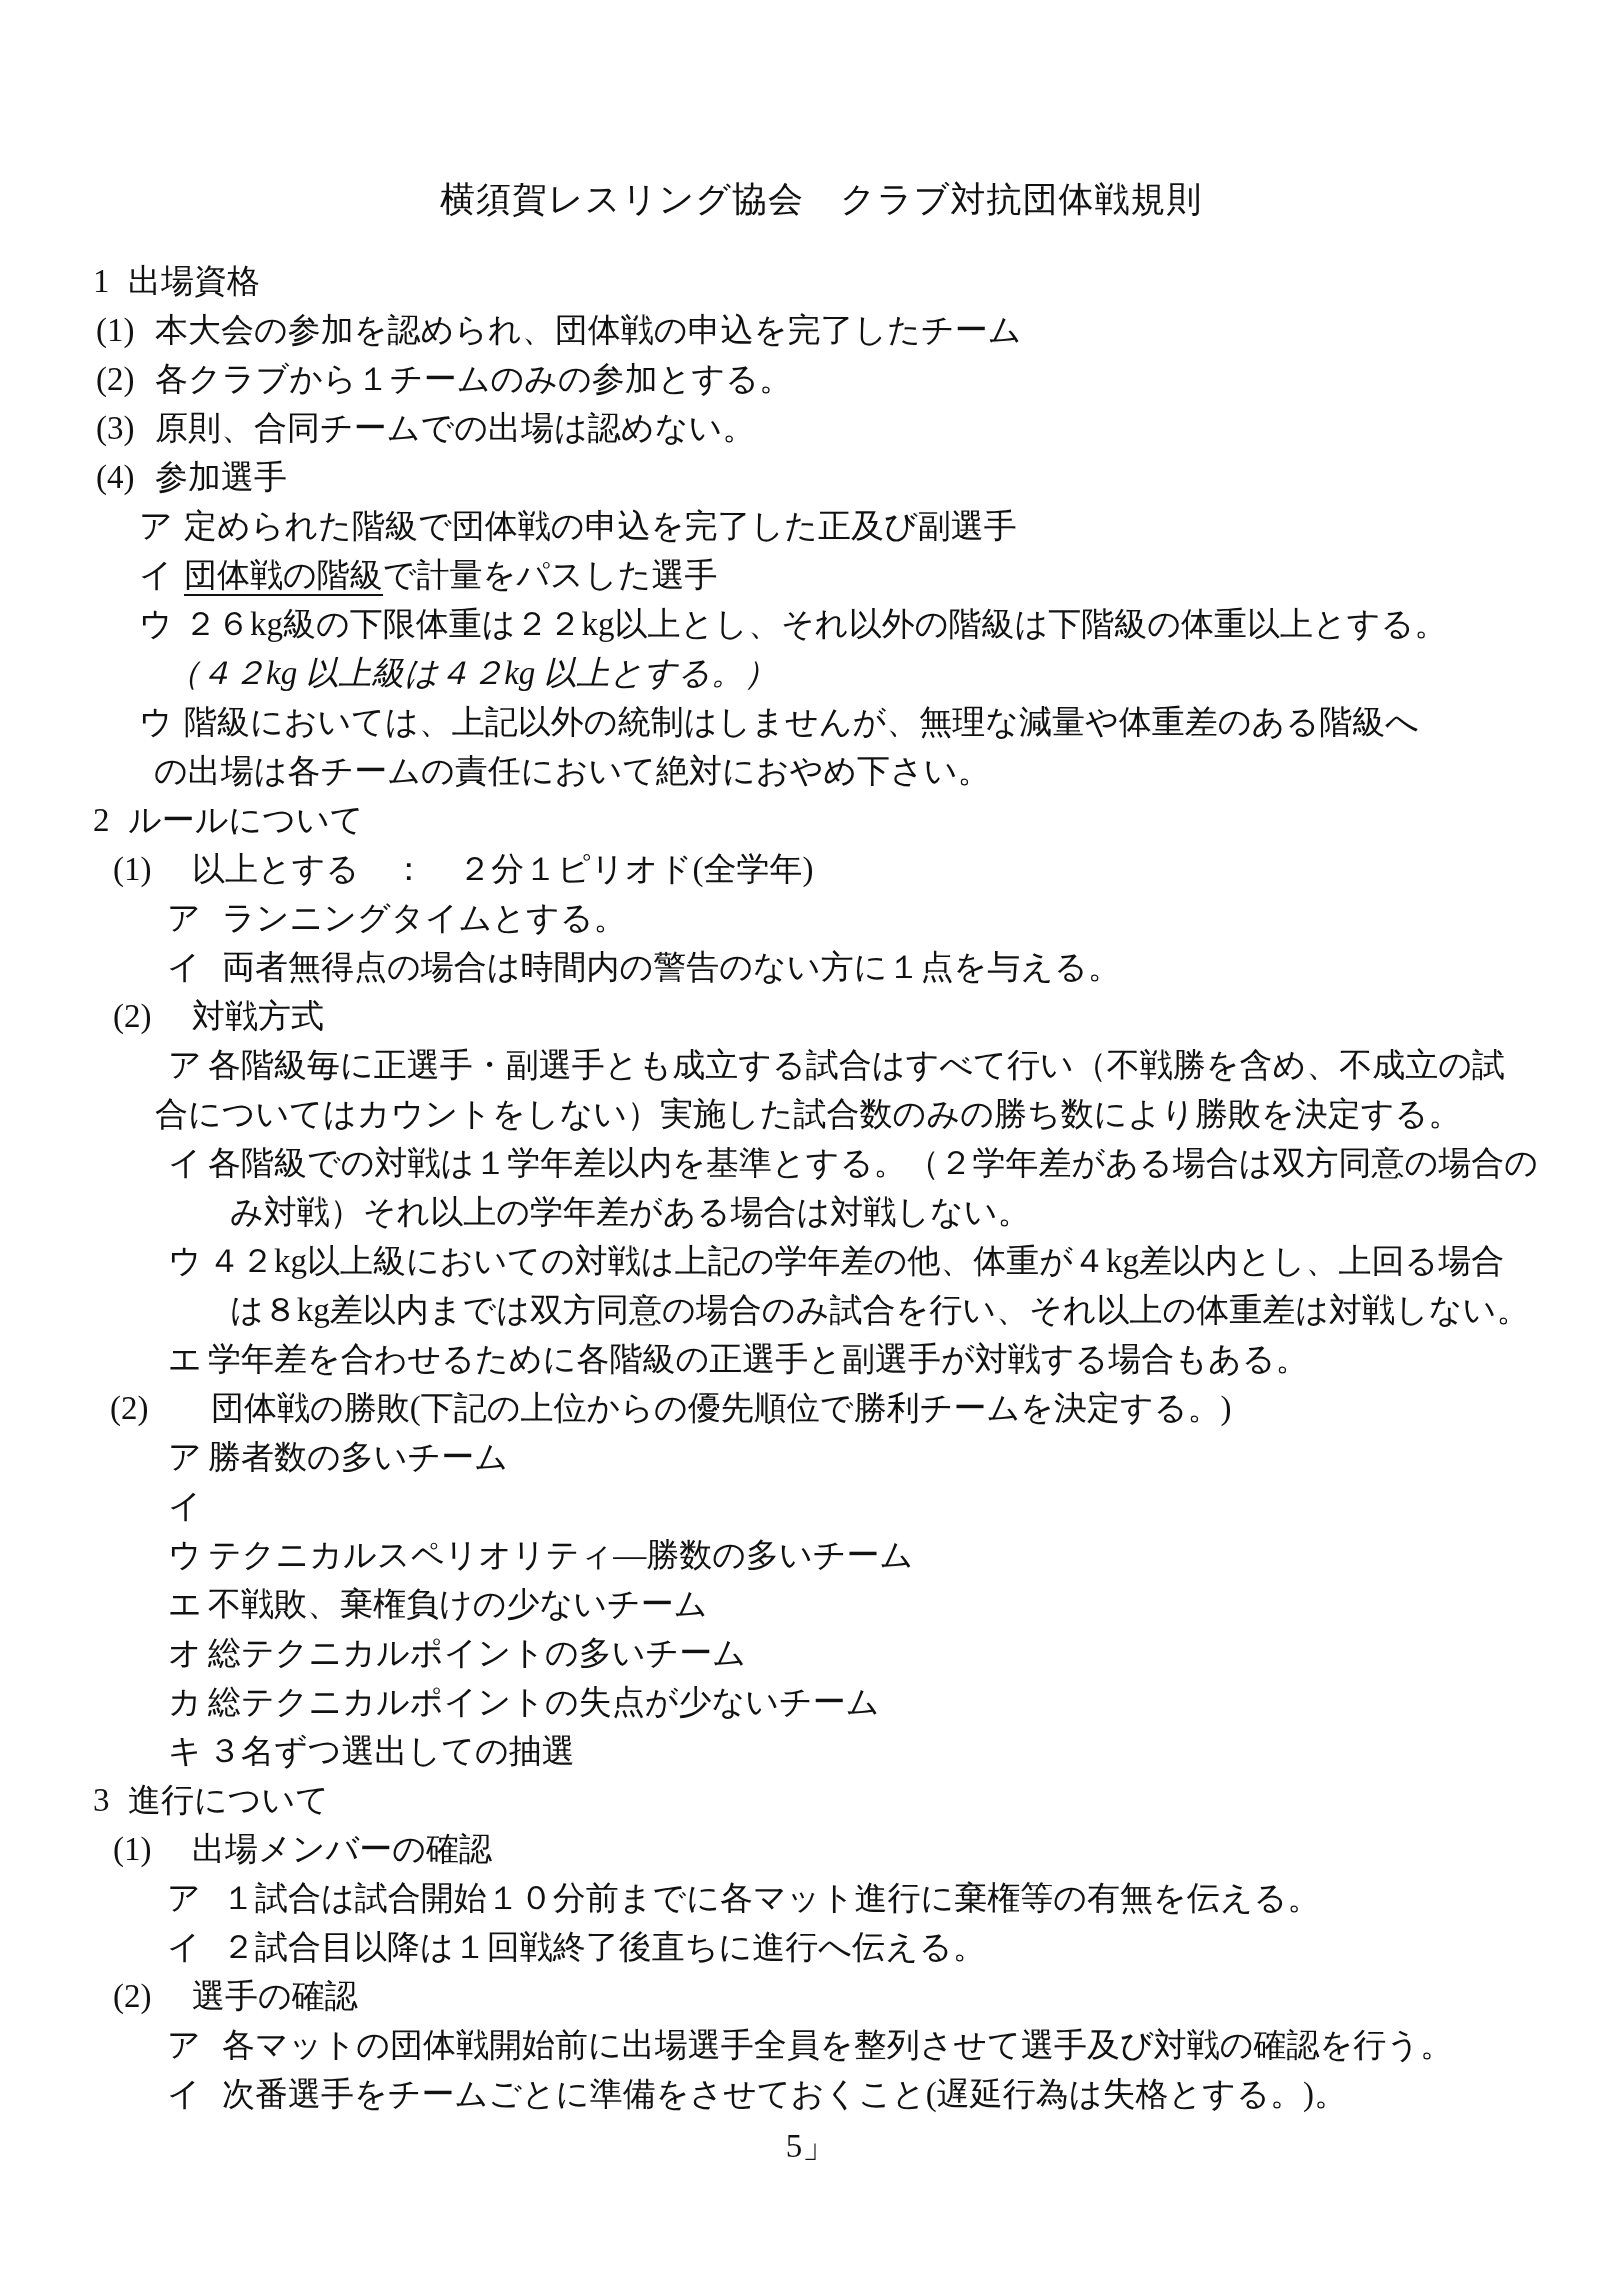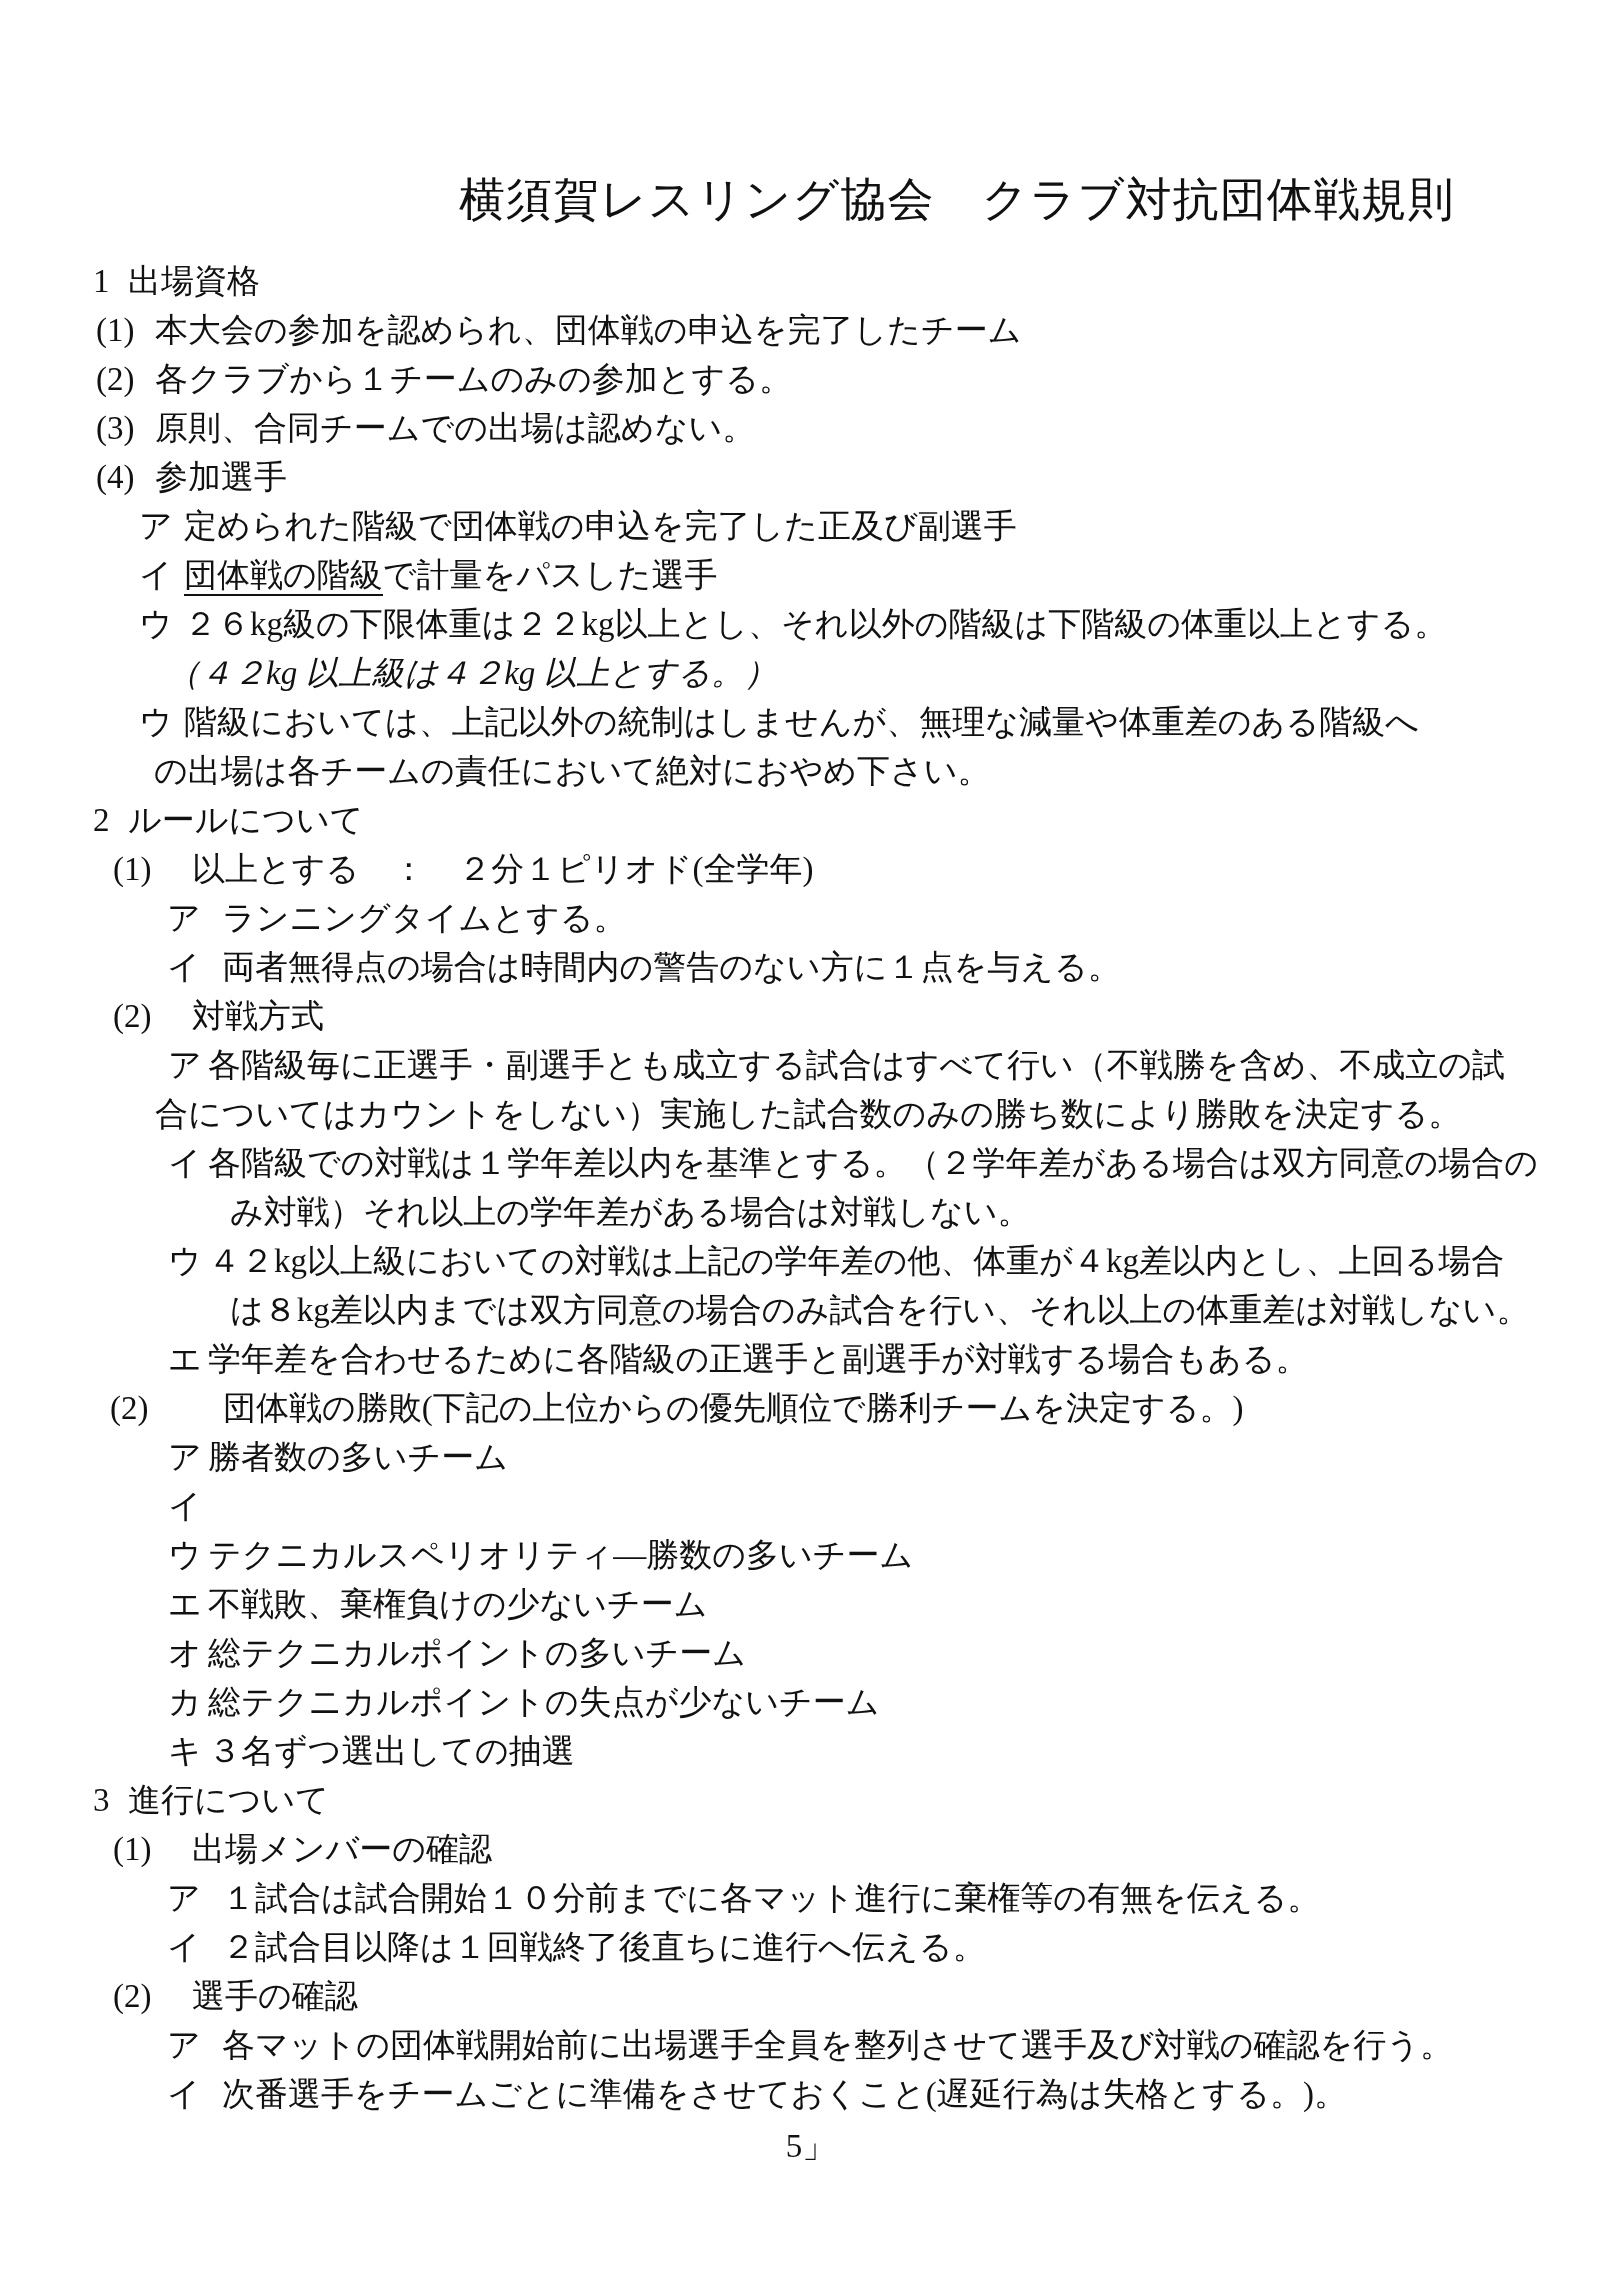--- a/index.html
+++ b/index.html
@@ -5,32 +5,32 @@
   html,body{margin:0;padding:0;background:#e8e8e8;}
   .page{
     position:relative;
     width:1621px;height:2293px;
     background:#ffffff;
     font-family:"Liberation Serif","DejaVu Serif",serif;
     color:#111111;
     overflow:hidden;
   }
   .title{
-    position:absolute;top:179px;left:459px;
-    font-size:46px;line-height:41px;
+    position:absolute;top:179px;left:440px;
+    font-size:35px;line-height:41px;
     white-space:pre;letter-spacing:1px;text-align:right;
   }
   .docbody{position:absolute;top:257px;left:0;width:1621px;}
   .line{position:relative;height:49px;font-size:33px;line-height:49px;white-space:pre;}
   .lbl,.txt{position:absolute;top:0;}
   
   .n1 .lbl{left:93px;}  .n1 .txt{left:128px;}
   .p1 .lbl{left:96px;}  .p1 .txt{left:155px;}
   .p2 .lbl{left:113px;} .p2 .txt{left:192px;}
-  .p3 .lbl{left:110px;} .p3 .txt{left:223px;}
+  .p3 .lbl{left:110px;} .p3 .txt{left:211px;}
   .k1 .lbl{left:139px;} .k1 .txt{left:184px;}
   .k2 .lbl{left:168px;} .k2 .txt{left:208px;}
   .k3 .lbl{left:167px;} .k3 .txt{left:222px;}
   .c1 .txt{left:139px;margin-left:16px;}
   .c2 .txt{left:154px;}
   .c3 .txt{left:167px;font-style:italic;}
   .c4 .txt{left:186px;margin-left:44px;}
   .u{border-bottom:2px solid #111;padding-bottom:1px;text-align:right;}
   .footer{
     position:absolute;top:2125px;left:0;width:1621px;

